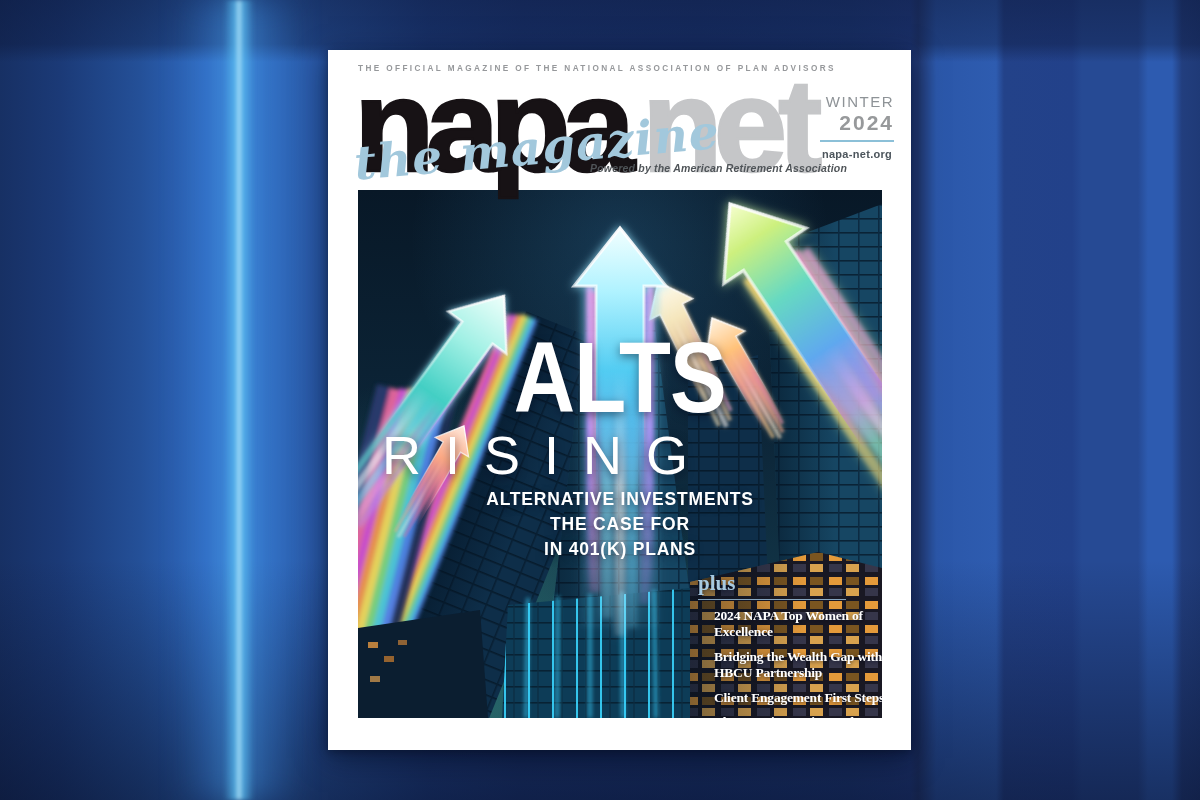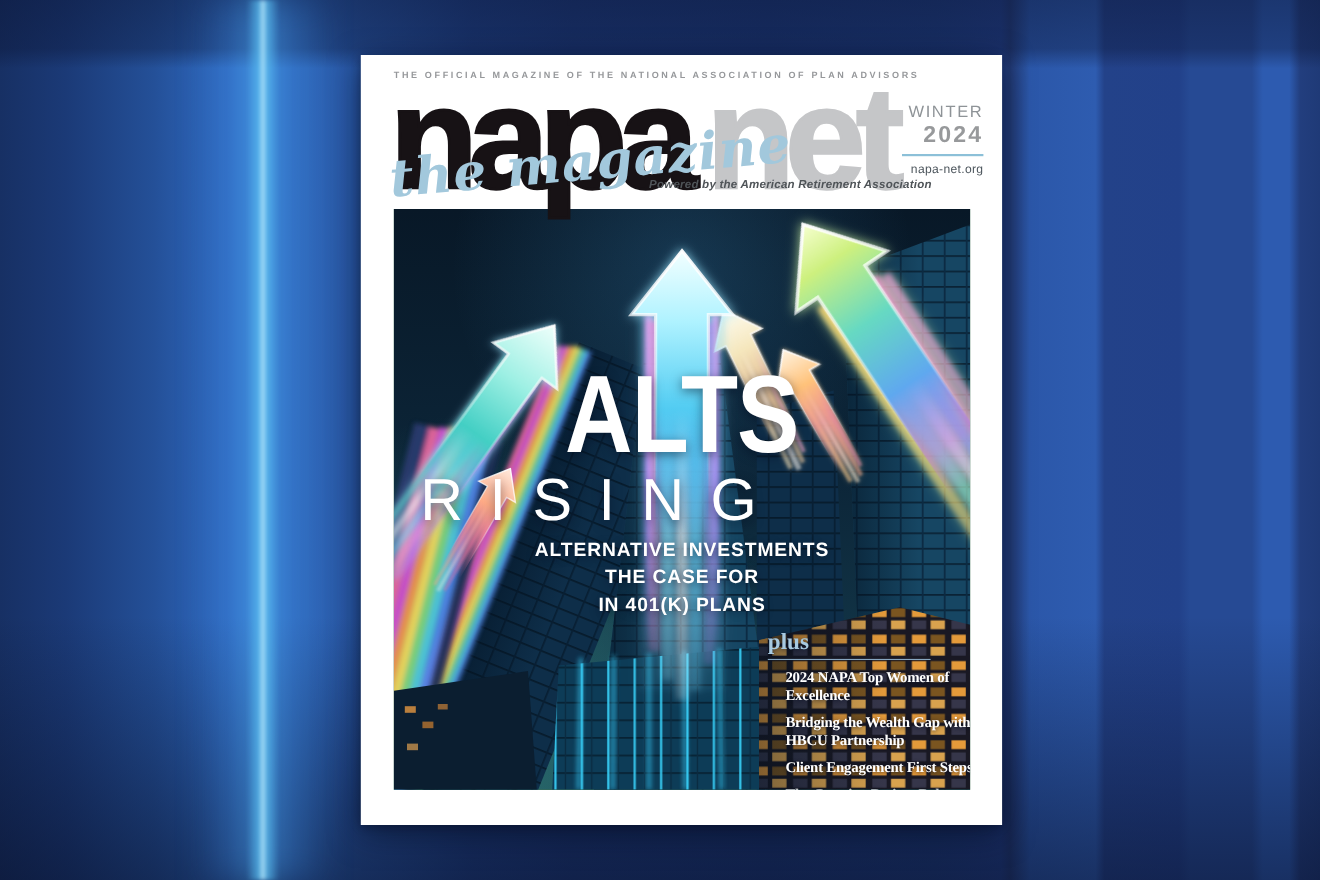--- a/index.html
+++ b/index.html
@@ -37,21 +37,21 @@
   .logo-gray{color:#c5c6c8;margin-left:16px;-webkit-text-stroke:2.5px #c5c6c8;}
   .logo-script{position:absolute;left:24px;top:86px;font-family:"DejaVu Serif",serif;
     font-style:italic;font-weight:bold;font-size:47px;color:#a2c8dc;
     transform:rotate(-5deg);transform-origin:left top;letter-spacing:1px;}
   .powered{position:absolute;left:262px;top:112px;font-size:10.5px;font-style:italic;
     font-weight:bold;color:#4f5458;letter-spacing:.2px;}
   .issue-block{position:absolute;right:17px;top:43px;text-align:right;}
   .issue-season{font-size:15px;letter-spacing:1.5px;color:#8e9397;}
   .issue-year{font-size:21px;font-weight:bold;letter-spacing:2px;color:#97999b;margin-top:1px;text-align:right;}
   .issue-divider{width:74px;height:2px;background:#8cc0d8;margin:5px 0 6px auto;}
-  .issue-site{font-size:11px;font-weight:normal;color:#4c555c;letter-spacing:.3px;}
+  .issue-site{font-size:11px;font-weight:bold;color:#4c555c;letter-spacing:.3px;text-align:center;}
 
   
   .cover{position:absolute;left:30px;top:140px;width:524px;height:528px;z-index:1;
     overflow:hidden;background:#14532d;}
   .scene{position:absolute;inset:0;width:100%;height:100%;display:block;}
 
   .cover-title{position:absolute;left:0;top:141px;width:100%;text-align:center;color:#fff;
     text-shadow:0 3px 10px rgba(0,10,30,.5);}
   .title-alts{display:inline-block;font-size:100px;font-weight:bold;line-height:.92;
     letter-spacing:-1px;transform:scaleX(.85);}

